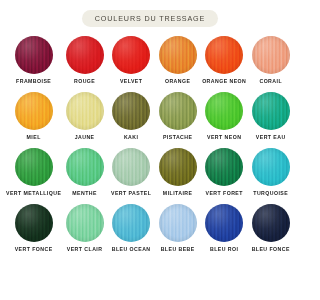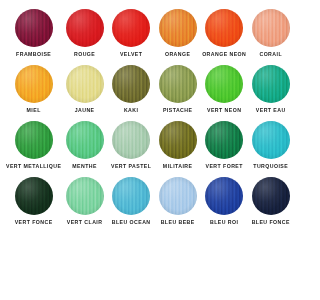--- a/index.html
+++ b/index.html
@@ -98,20 +98,23 @@
     text-align: center;
     line-height: 1.1;
     white-space: nowrap;
   }
 </style>
 </head>
 <body>
 
 <div class="page">
 
+  <div class="header-wrap">
+    <div class="title-pill">COULEURS DU TRESSAGE</div>
+  </div>
 
   <div class="grid">
       <div class="cell">
         <div class="swatch" style="background: rgb(125, 18, 53);">
           <div class="tex"></div>
           <div class="shade"></div>
         </div>
         <div class="label">FRAMBOISE</div>
       </div>
       <div class="cell">

